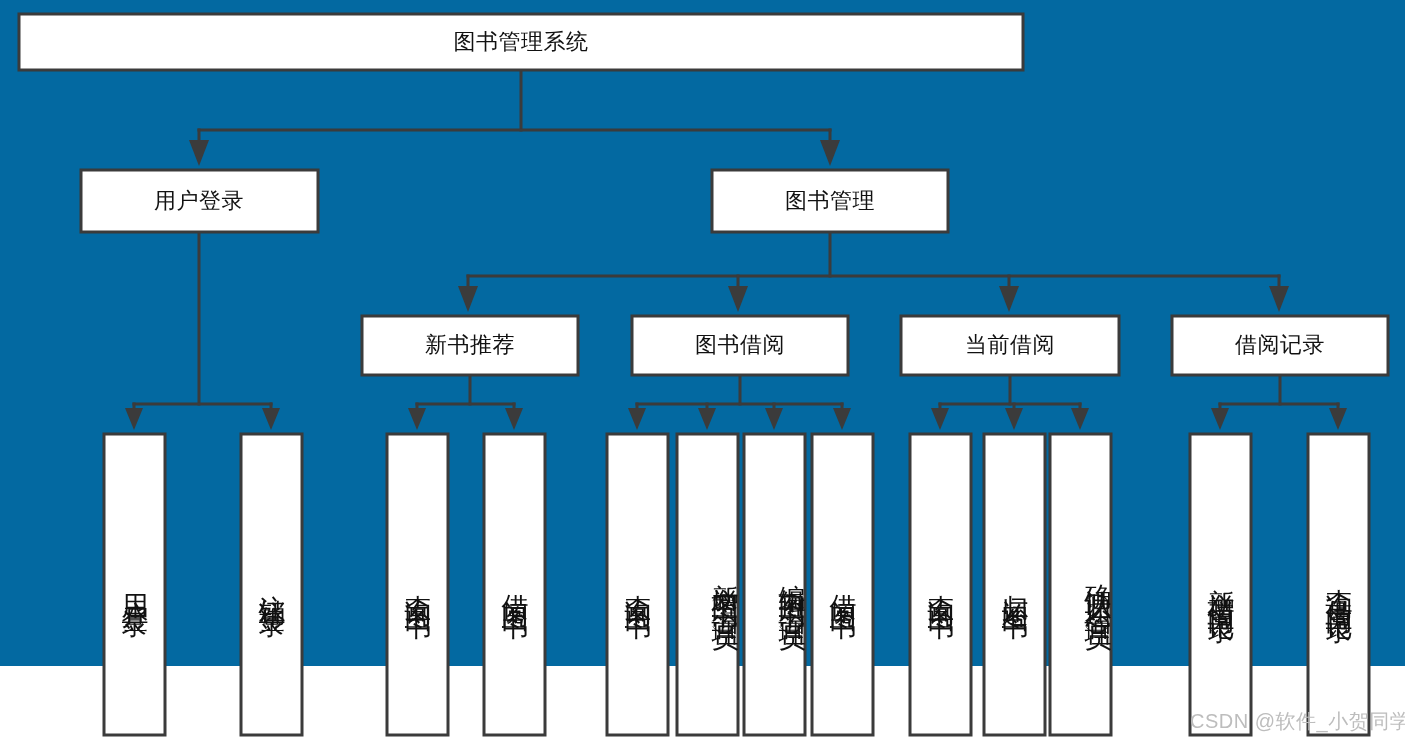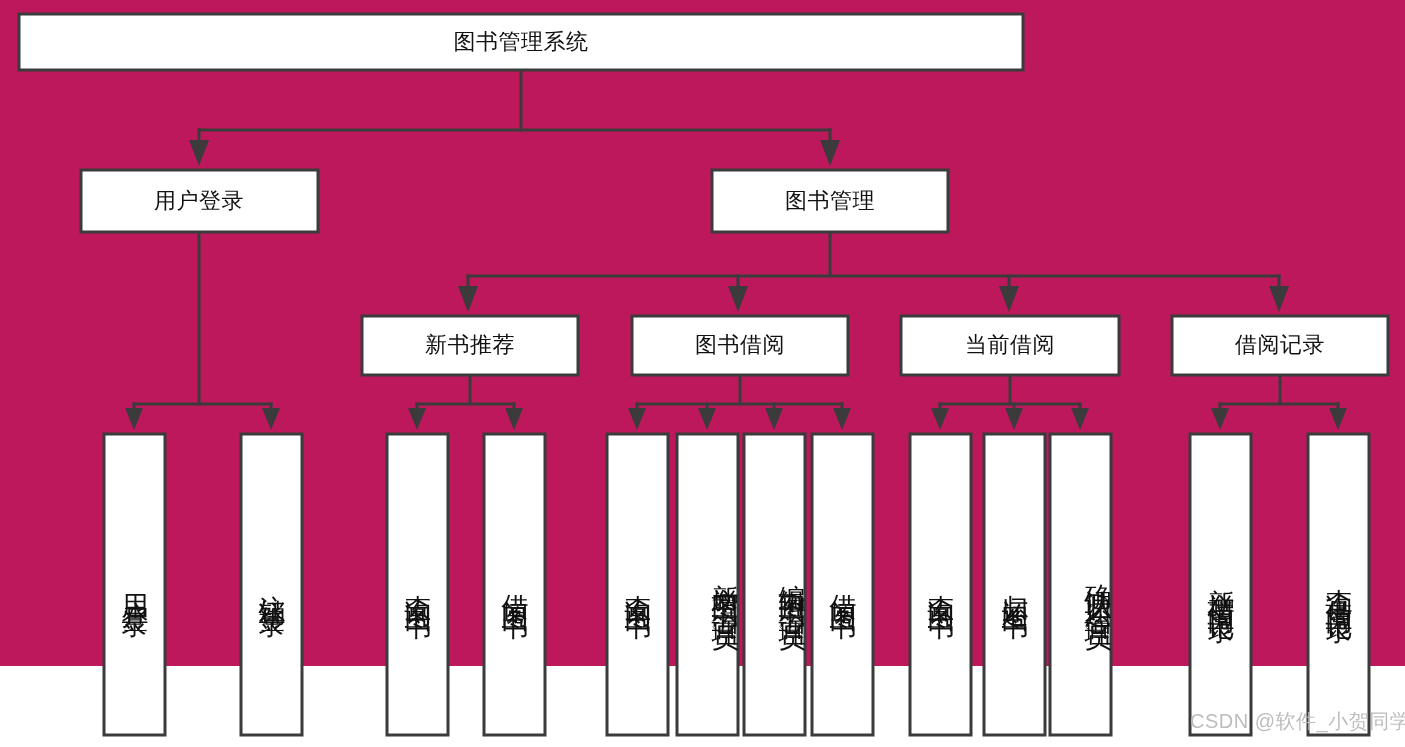--- a/index.html
+++ b/index.html
@@ -1,20 +1,20 @@
 <!DOCTYPE html>
 <html><head>
 <meta charset="utf-8">
 <style>
   html,body{margin:0;padding:0;background:#ffffff;}
   body{
     font-family:"Liberation Sans","DejaVu Sans",sans-serif;
     width:1405px;height:747px;overflow:hidden;
   }
-  #diagram-root{position:relative;width:1405px;height:666px;background:#be185d;}
+  #diagram-root{position:relative;width:1405px;height:666px;background:#0369a1;}
   svg#tree{position:absolute;left:0;top:0;width:1405px;height:747px;}
   .node-rect{fill:#ffffff;stroke:#3b3b3b;stroke-width:3;}
   .link{stroke:#3b3b3b;stroke-width:3;fill:none;stroke-linecap:square;}
   .arrow-head{fill:#3b3b3b;stroke:none;}
   .node-label-h{
     font-family:"Liberation Sans","DejaVu Sans",sans-serif;
     font-size:22px;fill:#111111;text-anchor:middle;dominant-baseline:middle;
     letter-spacing:0.5px;
   }
   .leaf-label-wrap{

